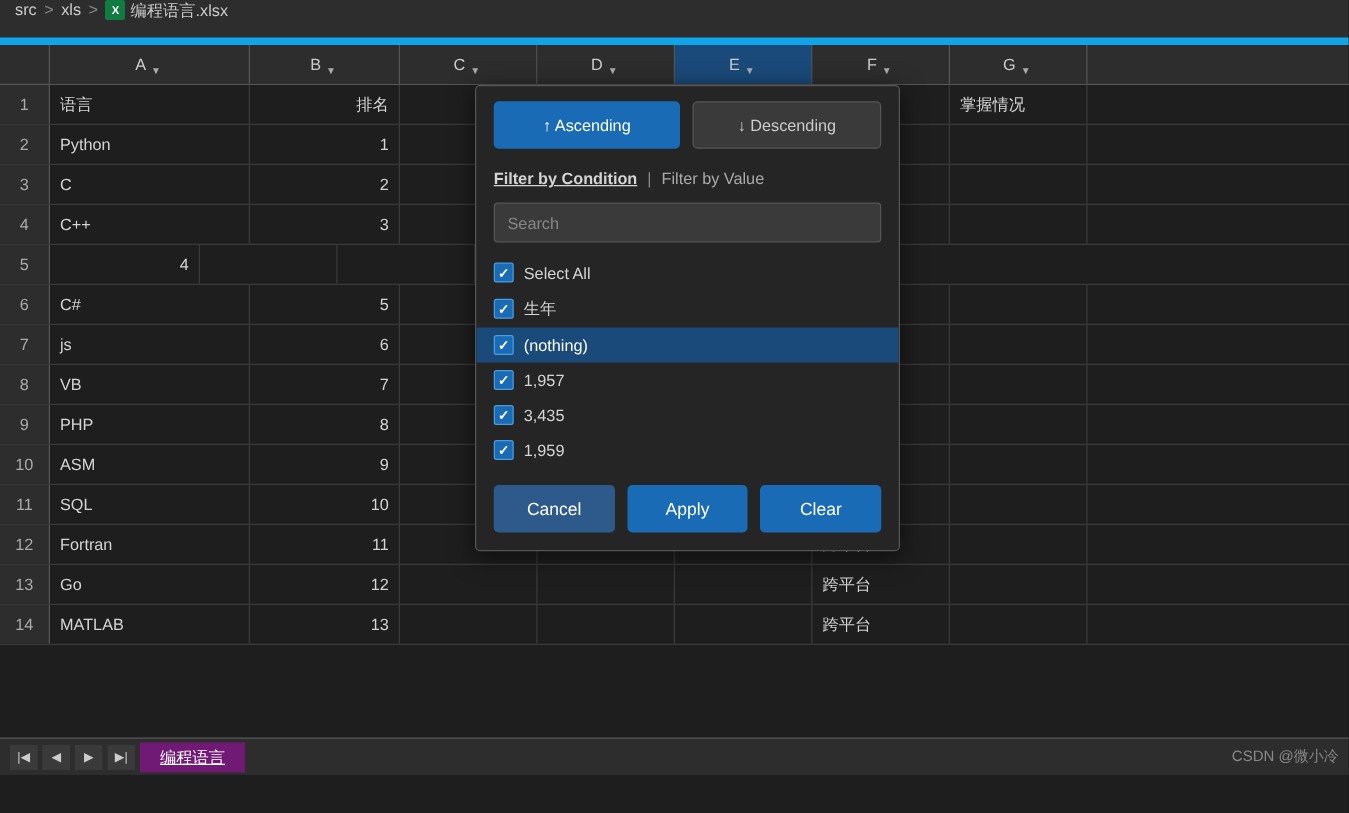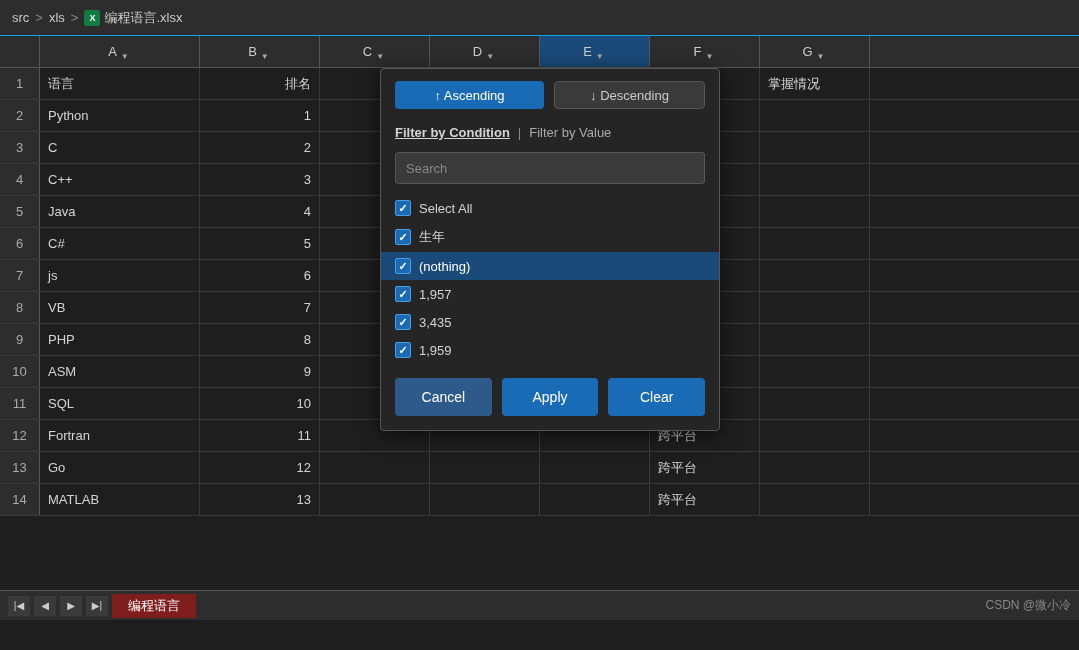--- a/index.html
+++ b/index.html
@@ -11,25 +11,25 @@
       font-size: 14px;
       color: #d4d4d4;
       overflow: hidden;
     }
 
     
     .title-bar {
       background: #2d2d2d;
       height: 36px;
       display: flex;
-      align-items: center;
+      align-items: flex-start;
       padding: 0 12px;
       font-size: 13px;
       color: #ccc;
-      border-bottom: 1px solid #0ea5e9;
+      border-bottom: 6px solid #0ea5e9;
     }
     .title-bar .breadcrumb-item { color: #ccc; }
     .title-bar .sep { margin: 0 6px; color: #888; }
     .title-bar .file-icon {
       display: inline-block;
       width: 16px;
       height: 16px;
       background: #107c41;
       color: white;
       font-size: 9px;
@@ -147,21 +147,21 @@
     }
 
     
     .sort-buttons {
       display: flex;
       gap: 10px;
       padding: 12px 14px 10px;
     }
     .sort-btn {
       flex: 1;
-      height: 28px;
+      height: 38px;
       border: none;
       border-radius: 4px;
       font-size: 13px;
       cursor: pointer;
       display: flex;
       align-items: center;
       justify-content: center;
       gap: 4px;
       font-family: inherit;
     }
@@ -290,28 +290,29 @@
       color: #ccc;
       cursor: pointer;
       display: flex;
       align-items: center;
       justify-content: center;
       font-size: 10px;
     }
     .sheet-tab {
       height: 24px;
       padding: 0 16px;
-      background: #7f1d1d;
+      background: #701a75;
       color: white;
       border: none;
       cursor: pointer;
       font-size: 13px;
       font-family: inherit;
       display: flex;
       align-items: center;
+      text-decoration: underline;
     }
     .watermark {
       margin-left: auto;
       font-size: 12px;
       color: #888;
       text-align: center;
     }
 
     
     .checkbox-list::-webkit-scrollbar {
@@ -407,21 +408,20 @@
     <div class="cell col-a-cell">C++</div>
     <div class="cell cell-num col-b-cell">3</div>
     <div class="cell col-c-cell"></div>
     <div class="cell col-d-cell"></div>
     <div class="cell col-e-cell"></div>
     <div class="cell col-f-cell">跨平台</div>
     <div class="cell col-g-cell"></div>
   </div>
       <div class="row">
     <div class="row-num">5</div>
-    <div class="cell col-a-cell">Java</div>
     <div class="cell cell-num col-b-cell">4</div>
     <div class="cell col-c-cell"></div>
     <div class="cell col-d-cell"></div>
     <div class="cell col-e-cell"></div>
     <div class="cell col-f-cell">JVM</div>
     <div class="cell col-g-cell"></div>
   </div>
       <div class="row">
     <div class="row-num">6</div>
     <div class="cell col-a-cell">C#</div>

